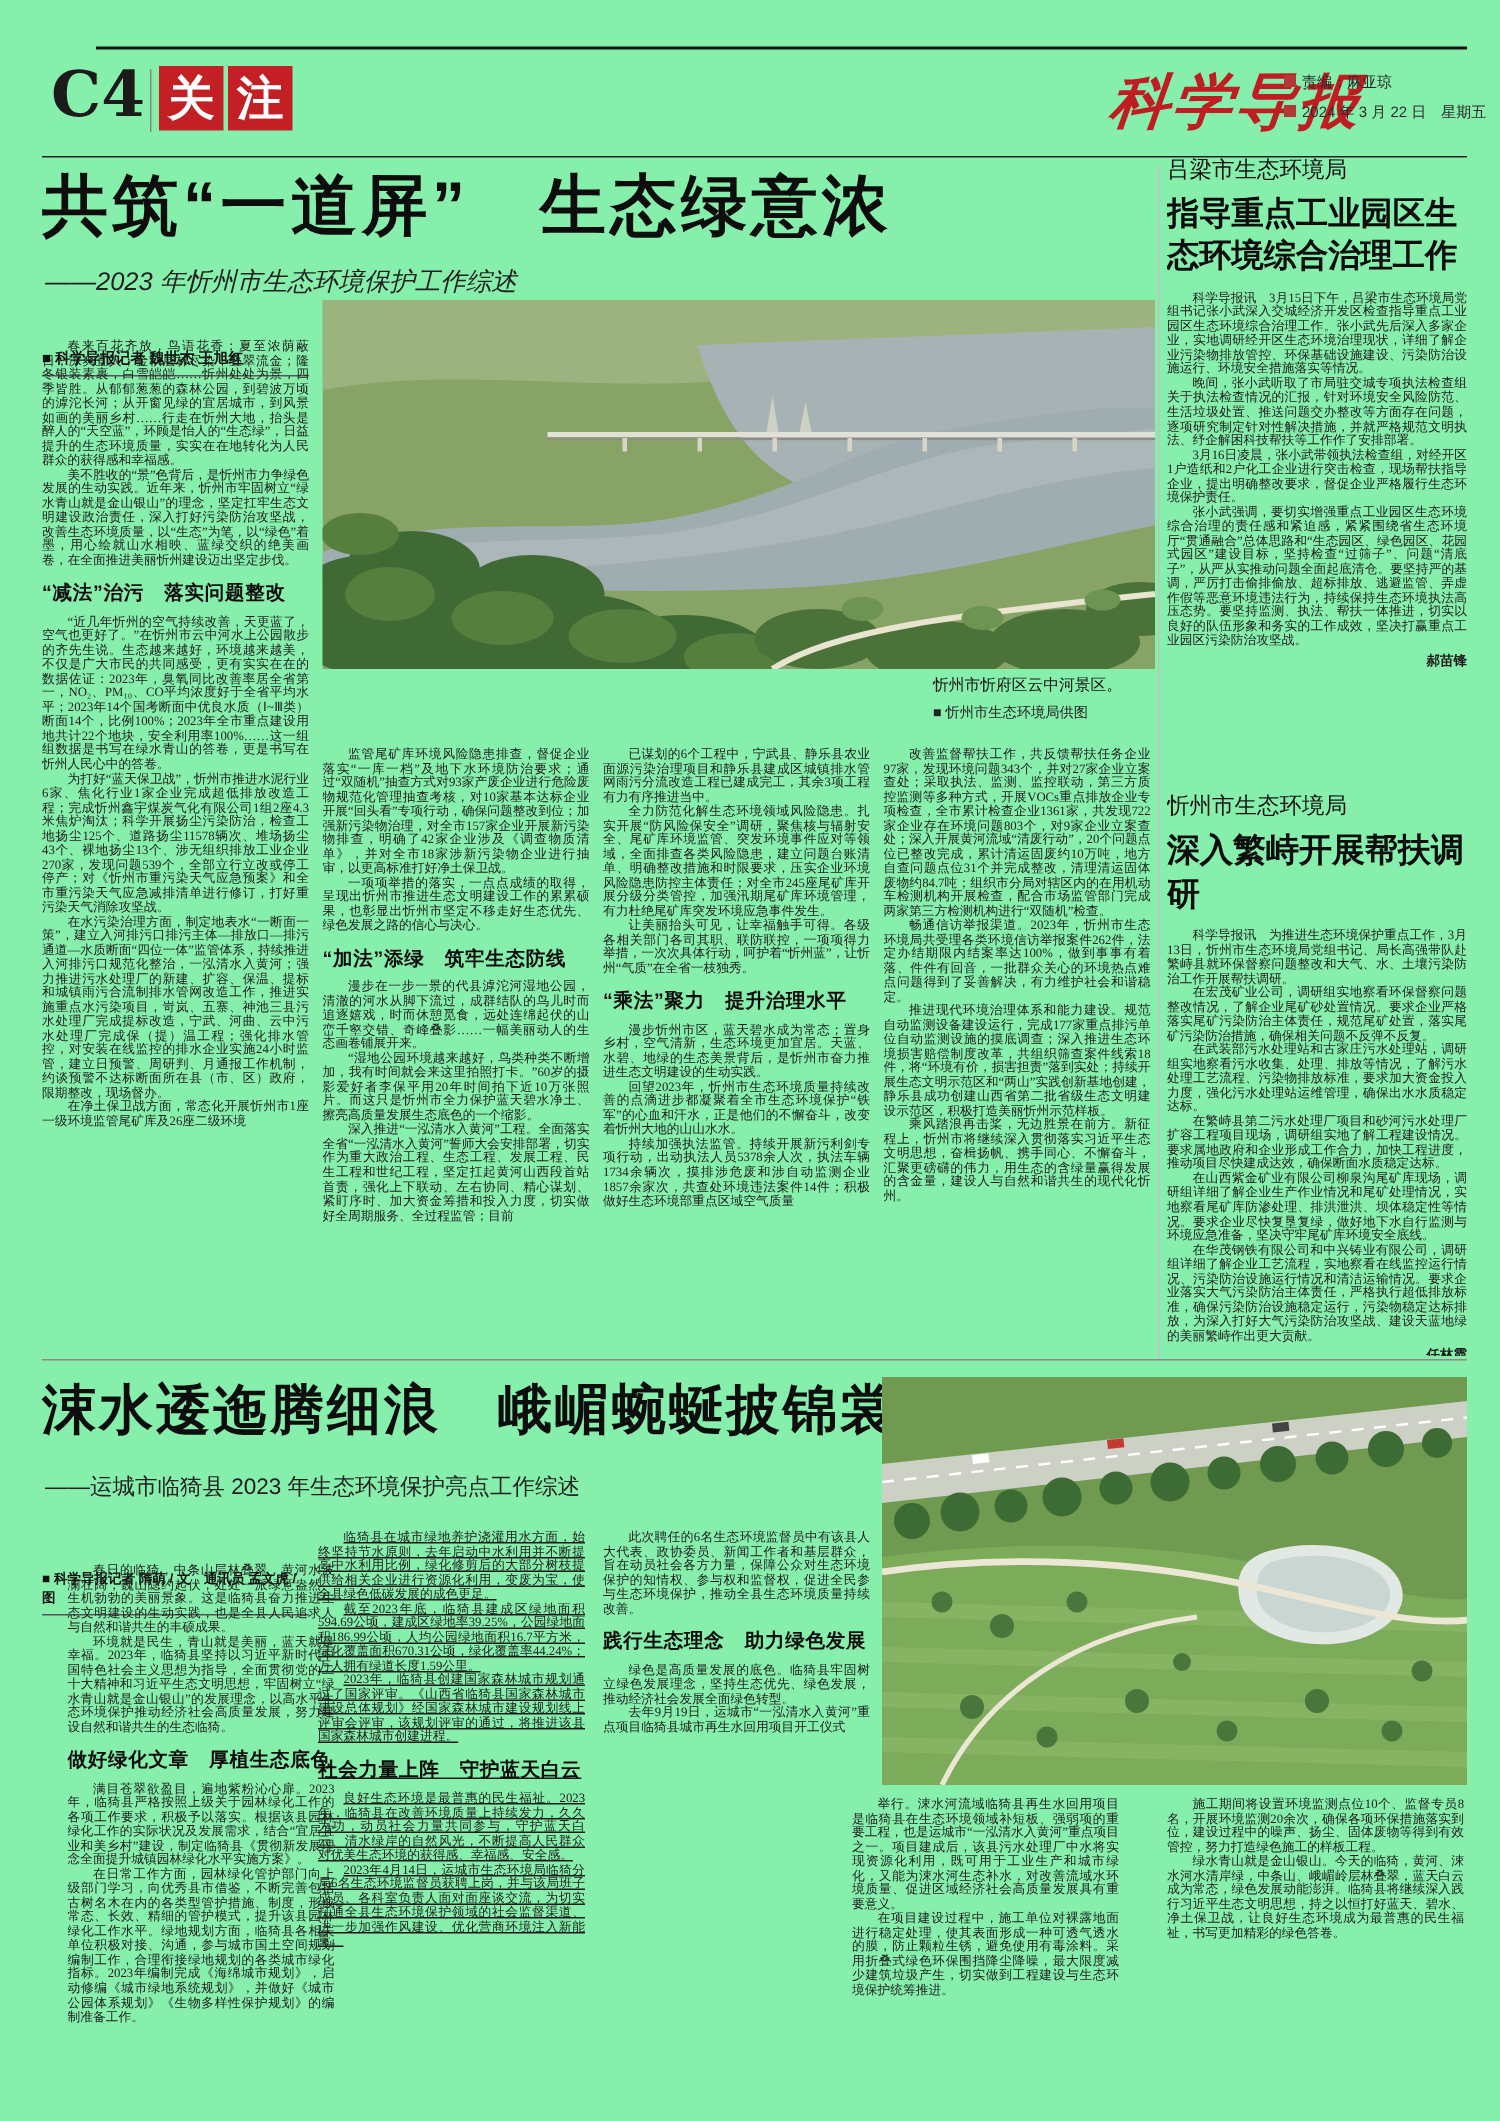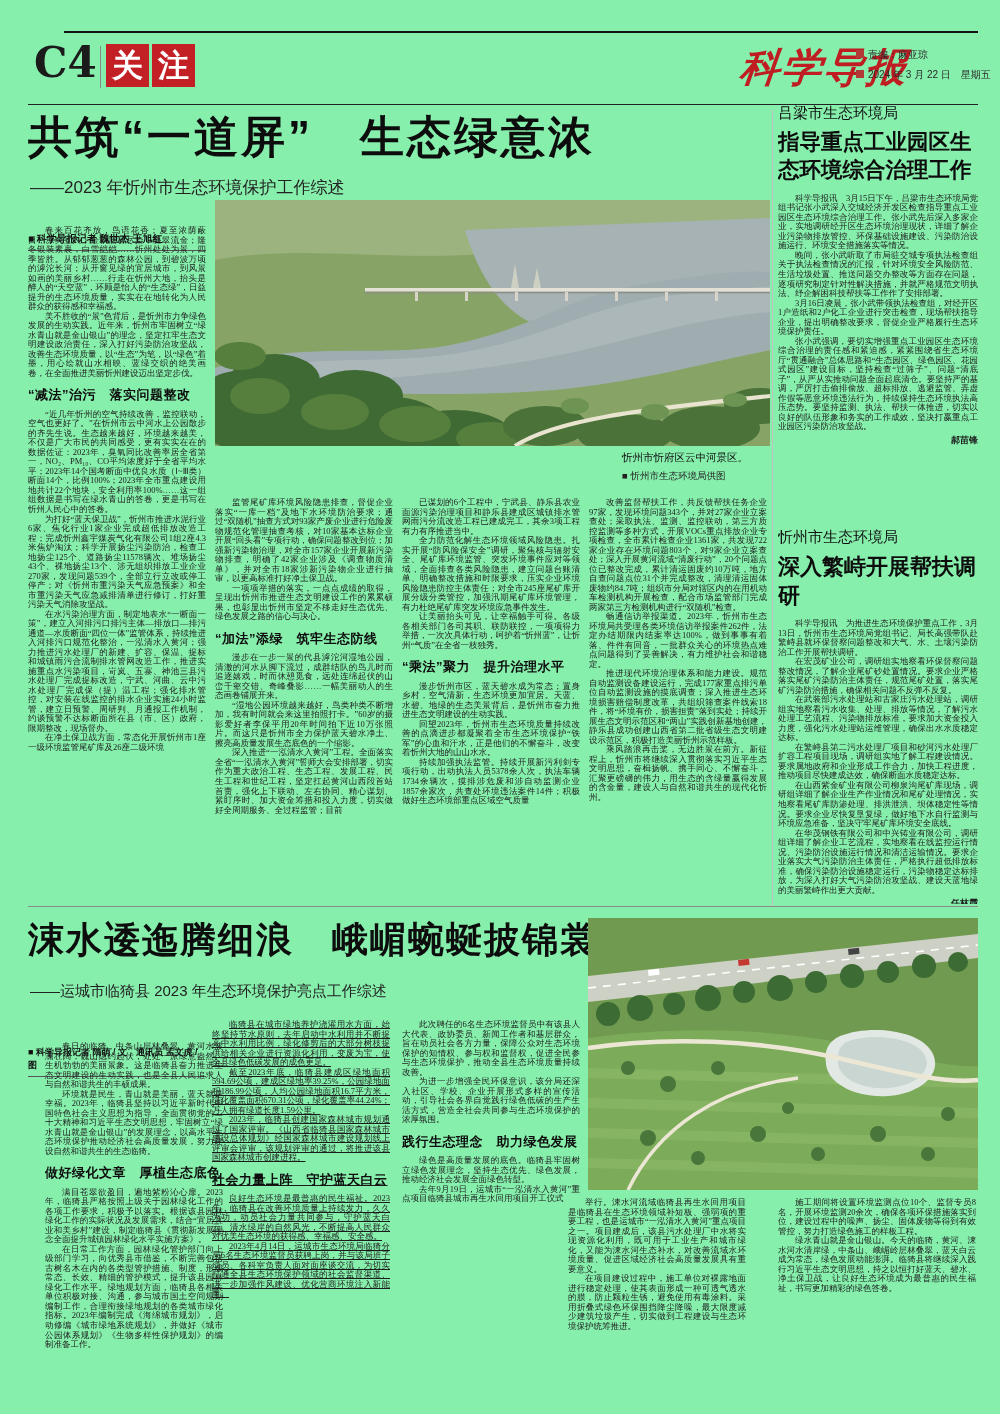--- a/index.html
+++ b/index.html
@@ -13,21 +13,21 @@
           color:#fff;font-family:"Liberation Sans",sans-serif;font-weight:bold;font-size:31px;
           display:flex;align-items:center;justify-content:center;}
   .masthead{position:absolute;left:740px;top:40px;font-size:40px;font-weight:bold;font-style:italic;
             color:var(--mred,#c01d23);font-family:"DejaVu Serif",serif;transform:skewX(-6deg);letter-spacing:2px;}
   .edline{position:absolute;left:856px;font-size:10px;font-family:"Liberation Sans",sans-serif;color:#2a2a2a;}
   .sq{display:inline-block;width:8px;height:8px;background:#b23a36;margin-right:4px;}
   .headrule{position:absolute;left:28px;top:104px;width:950px;height:1px;background:#222;}
   
   .h1{position:absolute;font-family:"Liberation Sans",sans-serif;font-weight:900;color:#0d0d0d;white-space:nowrap;}
   .lead-h1{left:28px;top:108px;font-size:44px;letter-spacing:3px;}
-  .lead-sub{position:absolute;left:30px;top:176px;font-size:17px;font-family:"Liberation Sans",sans-serif;color:#222;}
+  .lead-sub{position:absolute;left:30px;top:176px;font-size:17px;font-family:"Liberation Sans",sans-serif;color:#222;font-style:italic;}
   .byline{position:absolute;font-family:"Liberation Sans",sans-serif;font-weight:bold;font-size:10px;
           border-bottom:1px solid #555;padding-bottom:4px;color:#111;margin-top:32px;}
   
   .col{position:absolute;width:178px;text-align:justify;font-size:8.5px;line-height:1.12;overflow:hidden;}
   .col .bp{margin:0;text-indent:2em;}
   .colh{font-family:"Liberation Sans",sans-serif;font-weight:bold;font-size:13px;line-height:1.2;
         margin:9px 0 7px;text-indent:0;letter-spacing:0.5px;color:#0d0d0d;}
   .author{text-align:right;font-weight:bold;font-family:"Liberation Sans",sans-serif;font-size:9px;margin-top:2px;}
   
   .sidebar{position:absolute;left:778px;width:200px;overflow:hidden;}
@@ -120,21 +120,21 @@
   </svg>
   <div class="caption">
     <span>忻州市忻府区云中河景区。</span>
     <div class="credit">■ 忻州市生态环境局供图</div>
   </div>
 
   <div class="col" style="left:28px;top:226px;height:678px;">
       <p class="bp">春来百花齐放，鸟语花香；夏至浓荫蔽日，凉爽宜人；金秋层林尽染，叠翠流金；隆冬银装素裹，白雪皑皑……忻州处处为景，四季皆胜。从郁郁葱葱的森林公园，到碧波万顷的滹沱长河；从开窗见绿的宜居城市，到风景如画的美丽乡村……行走在忻州大地，抬头是醉人的“天空蓝”，环顾是怡人的“生态绿”，日益提升的生态环境质量，实实在在地转化为人民群众的获得感和幸福感。</p>
       <p class="bp">美不胜收的“景”色背后，是忻州市力争绿色发展的生动实践。近年来，忻州市牢固树立“绿水青山就是金山银山”的理念，坚定扛牢生态文明建设政治责任，深入打好污染防治攻坚战，改善生态环境质量，以“生态”为笔，以“绿色”着墨，用心绘就山水相映、蓝绿交织的绝美画卷，在全面推进美丽忻州建设迈出坚定步伐。</p>
       <div class="colh">“减法”治污　落实问题整改</div>
-      <p class="bp">“近几年忻州的空气持续改善，监控联动，空气也更好了。”在忻州市云中河水上公园散步的齐先生说。生态越来越好，环境越来越美，不仅是广大市民的共同感受，更有实实在在的数据佐证：2023年，臭氧同比改善率居全省第一，NO₂、PM₁₀、CO平均浓度好于全省平均水平；2023年14个国考断面中优良水质（Ⅰ~Ⅲ类）断面14个，比例100%；2023年全市重点建设用地共计22个地块，安全利用率100%……这一组组数据是书写在绿水青山的答卷，更是书写在忻州人民心中的答卷。</p>
+      <p class="bp">“近几年忻州的空气持续改善，天更蓝了，空气也更好了。”在忻州市云中河水上公园散步的齐先生说。生态越来越好，环境越来越美，不仅是广大市民的共同感受，更有实实在在的数据佐证：2023年，臭氧同比改善率居全省第一，NO₂、PM₁₀、CO平均浓度好于全省平均水平；2023年14个国考断面中优良水质（Ⅰ~Ⅲ类）断面14个，比例100%；2023年全市重点建设用地共计22个地块，安全利用率100%……这一组组数据是书写在绿水青山的答卷，更是书写在忻州人民心中的答卷。</p>
       <p class="bp">为打好“蓝天保卫战”，忻州市推进水泥行业6家、焦化行业1家企业完成超低排放改造工程；完成忻州鑫宇煤炭气化有限公司1组2座4.3米焦炉淘汰；科学开展扬尘污染防治，检查工地扬尘125个、道路扬尘11578辆次、堆场扬尘43个、裸地扬尘13个、涉无组织排放工业企业270家，发现问题539个，全部立行立改或停工停产；对《忻州市重污染天气应急预案》和全市重污染天气应急减排清单进行修订，打好重污染天气消除攻坚战。</p>
       <p class="bp">在水污染治理方面，制定地表水“一断面一策”，建立入河排污口排污主体—排放口—排污通道—水质断面“四位一体”监管体系，持续推进入河排污口规范化整治，一泓清水入黄河；强力推进污水处理厂的新建、扩容、保温、提标和城镇雨污合流制排水管网改造工作，推进实施重点水污染项目，岢岚、五寨、神池三县污水处理厂完成提标改造，宁武、河曲、云中污水处理厂完成保（提）温工程；强化排水管控，对安装在线监控的排水企业实施24小时监管，建立日预警、周研判、月通报工作机制，约谈预警不达标断面所在县（市、区）政府，限期整改，现场督办。</p>
       <p class="bp">在净土保卫战方面，常态化开展忻州市1座一级环境监管尾矿库及26座二级环境</p>
     </div>
   <div class="col" style="left:215px;top:498px;height:406px;">
       <p class="bp">监管尾矿库环境风险隐患排查，督促企业落实“一库一档”及地下水环境防治要求；通过“双随机”抽查方式对93家产废企业进行危险废物规范化管理抽查考核，对10家基本达标企业开展“回头看”专项行动，确保问题整改到位；加强新污染物治理，对全市157家企业开展新污染物排查，明确了42家企业涉及《调查物质清单》，并对全市18家涉新污染物企业进行抽审，以更高标准打好净土保卫战。</p>
       <p class="bp">一项项举措的落实，一点点成绩的取得，呈现出忻州市推进生态文明建设工作的累累硕果，也彰显出忻州市坚定不移走好生态优先、绿色发展之路的信心与决心。</p>
       <div class="colh">“加法”添绿　筑牢生态防线</div>
       <p class="bp">漫步在一步一景的代县滹沱河湿地公园，清澈的河水从脚下流过，成群结队的鸟儿时而追逐嬉戏，时而休憩觅食，远处连绵起伏的山峦千壑交错、奇峰叠影……一幅美丽动人的生态画卷铺展开来。</p>
       <p class="bp">“湿地公园环境越来越好，鸟类种类不断增加，我有时间就会来这里拍照打卡。”60岁的摄影爱好者李保平用20年时间拍下近10万张照片。而这只是忻州市全力保护蓝天碧水净土、擦亮高质量发展生态底色的一个缩影。</p>
@@ -248,21 +248,20 @@
   <div class="col" style="left:212px;top:1020px;height:384px;text-decoration:underline;">
       <p class="bp">临猗县在城市绿地养护浇灌用水方面，始终坚持节水原则，去年启动中水利用并不断提高中水利用比例，绿化修剪后的大部分树枝提供给相关企业进行资源化利用，变废为宝，使全县绿色低碳发展的成色更足。</p>
       <p class="bp">截至2023年底，临猗县建成区绿地面积594.69公顷，建成区绿地率39.25%，公园绿地面积186.99公顷，人均公园绿地面积16.7平方米，绿化覆盖面积670.31公顷，绿化覆盖率44.24%；万人拥有绿道长度1.59公里。</p>
       <p class="bp">2023年，临猗县创建国家森林城市规划通过了国家评审。《山西省临猗县国家森林城市建设总体规划》经国家森林城市建设规划线上评审会评审，该规划评审的通过，将推进该县国家森林城市创建进程。</p>
       <div class="colh">社会力量上阵　守护蓝天白云</div>
       <p class="bp">良好生态环境是最普惠的民生福祉。2023年，临猗县在改善环境质量上持续发力，久久为功，动员社会力量共同参与，守护蓝天白云、清水绿岸的自然风光，不断提高人民群众对优美生态环境的获得感、幸福感、安全感。</p>
       <p class="bp">2023年4月14日，运城市生态环境局临猗分局6名生态环境监督员获聘上岗，并与该局班子成员、各科室负责人面对面座谈交流，为切实打通全县生态环境保护领域的社会监督渠道、进一步加强作风建设、优化营商环境注入新能量。</p>
     </div>
   <div class="col" style="left:402px;top:1020px;height:384px;">
       <p class="bp">此次聘任的6名生态环境监督员中有该县人大代表、政协委员、新闻工作者和基层群众，旨在动员社会各方力量，保障公众对生态环境保护的知情权、参与权和监督权，促进全民参与生态环境保护，推动全县生态环境质量持续改善。</p>
-      <p class="bp">为进一步增强全民环保意识，该分局还深入社区、学校、企业开展形式多样的宣传活动，引导社会各界自觉践行绿色低碳的生产生活方式，营造全社会共同参与生态环境保护的浓厚氛围。</p>
       <div class="colh">践行生态理念　助力绿色发展</div>
       <p class="bp">绿色是高质量发展的底色。临猗县牢固树立绿色发展理念，坚持生态优先、绿色发展，推动经济社会发展全面绿色转型。</p>
       <p class="bp">去年9月19日，运城市“一泓清水入黄河”重点项目临猗县城市再生水回用项目开工仪式</p>
     </div>
   <div class="col" style="left:568px;top:1198px;height:206px;">
       <p class="bp">举行。涑水河流域临猗县再生水回用项目是临猗县在生态环境领域补短板、强弱项的重要工程，也是运城市“一泓清水入黄河”重点项目之一。项目建成后，该县污水处理厂中水将实现资源化利用，既可用于工业生产和城市绿化，又能为涑水河生态补水，对改善流域水环境质量、促进区域经济社会高质量发展具有重要意义。</p>
       <p class="bp">在项目建设过程中，施工单位对裸露地面进行稳定处理，使其表面形成一种可透气透水的膜，防止颗粒生锈，避免使用有毒涂料。采用折叠式绿色环保围挡降尘降噪，最大限度减少建筑垃圾产生，切实做到工程建设与生态环境保护统筹推进。</p>
     </div>
   <div class="col" style="left:778px;top:1198px;height:206px;width:198px;">
       <p class="bp">施工期间将设置环境监测点位10个、监督专员8名，开展环境监测20余次，确保各项环保措施落实到位，建设过程中的噪声、扬尘、固体废物等得到有效管控，努力打造绿色施工的样板工程。</p>

